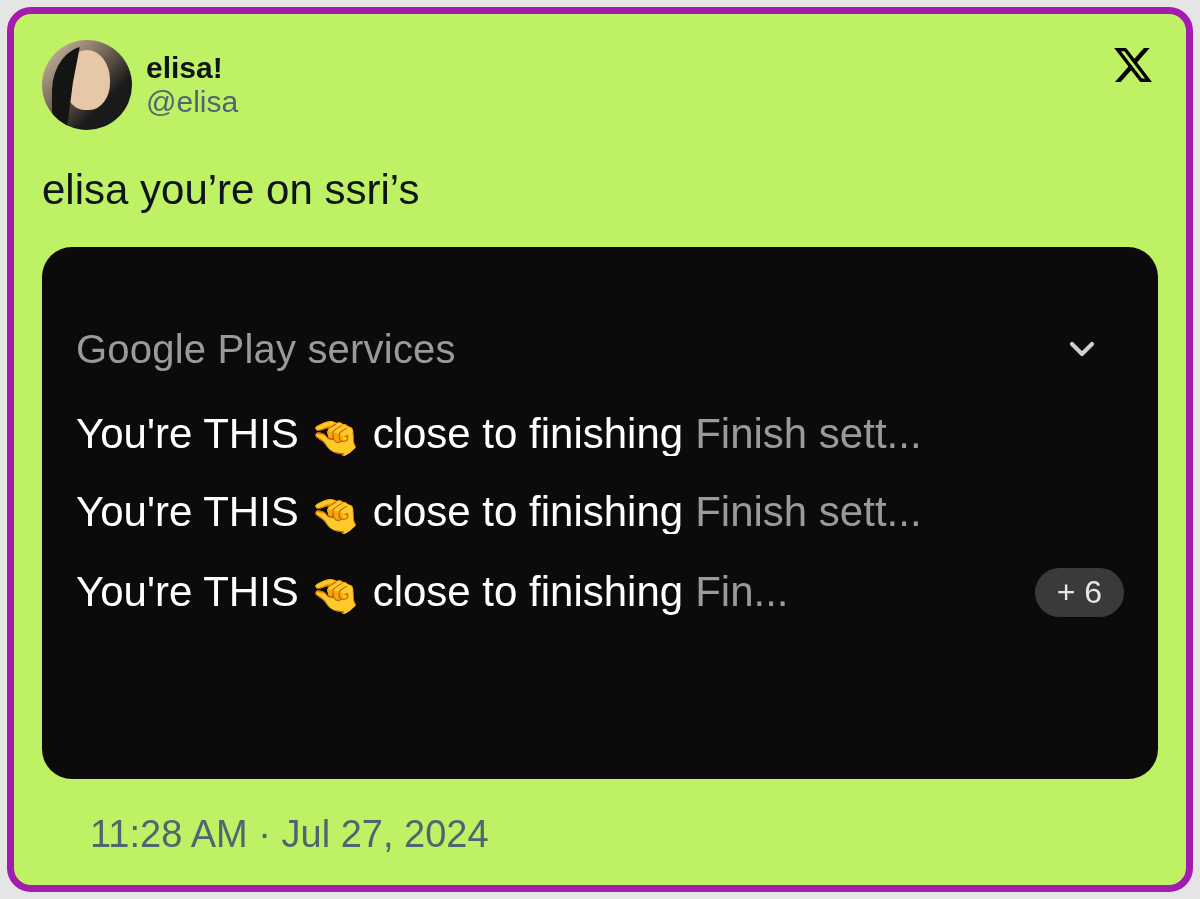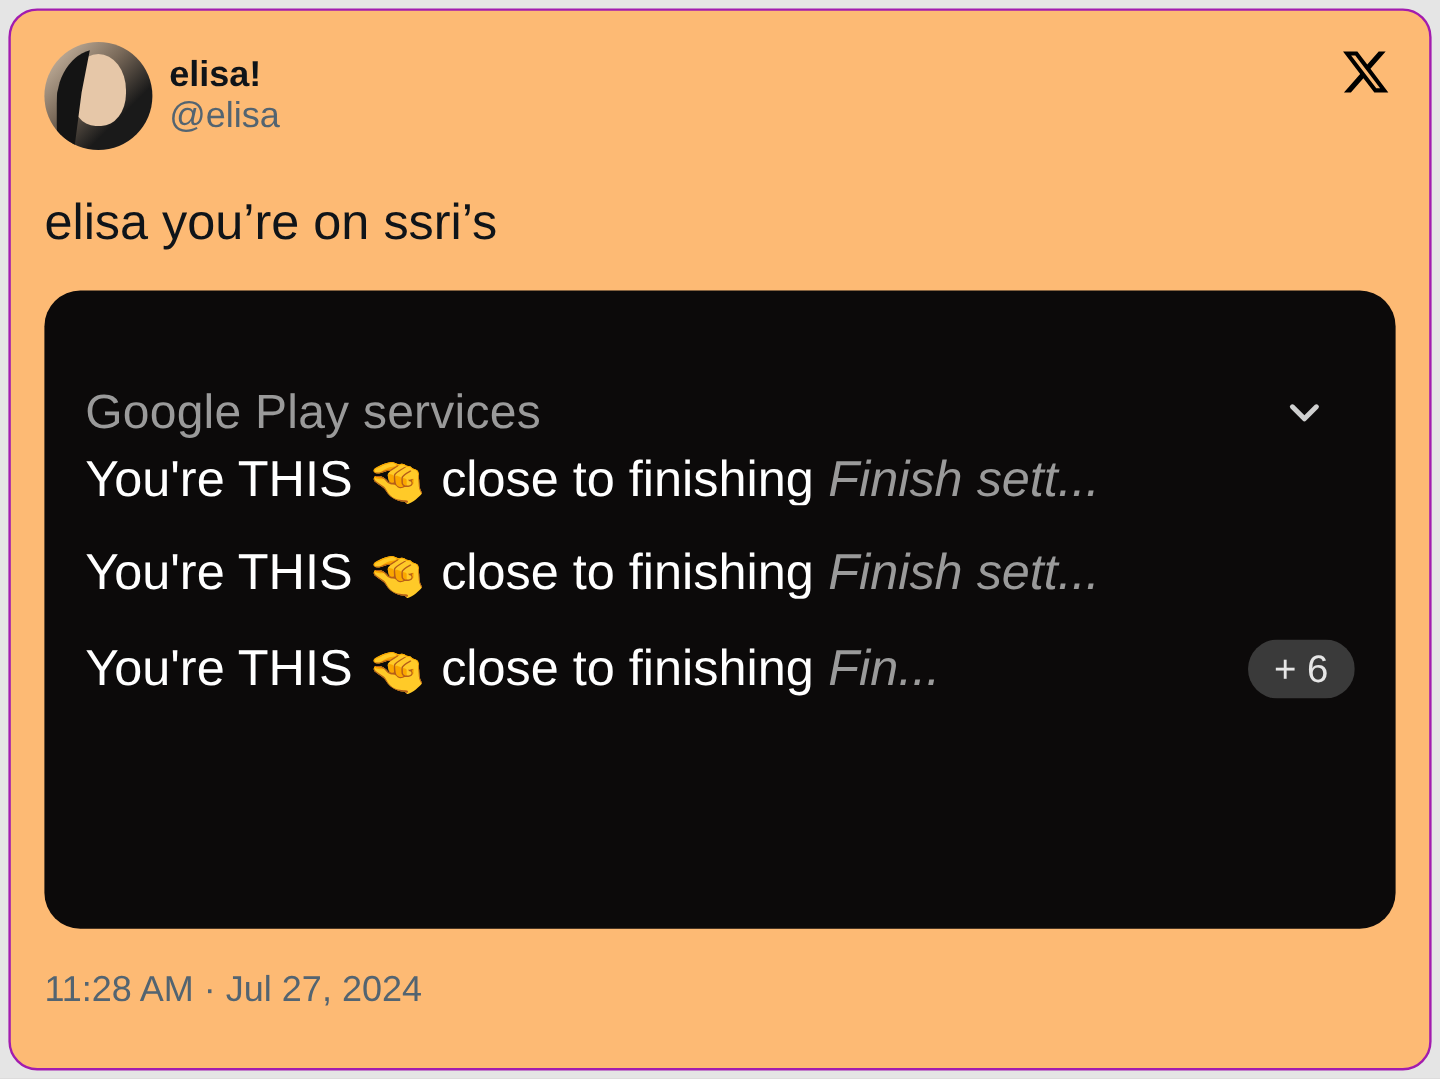--- a/index.html
+++ b/index.html
@@ -8,22 +8,22 @@
     height: 899px;
     background: #e5e5e5;
     font-family: -apple-system, BlinkMacSystemFont, "Segoe UI", Helvetica, Arial, sans-serif;
     overflow: hidden;
   }
   .tweet-card {
     position: relative;
     width: 1186px;
     height: 885px;
     margin: 7px;
-    background: #fdba74;
-    border: 2px solid #a21caf;
+    background: #bef264;
+    border: 7px solid #a21caf;
     border-radius: 24px;
     padding: 26px 28px 32px 28px;
   }
   .header {
     display: flex;
     align-items: flex-start;
     justify-content: space-between;
   }
   .author {
     display: flex;
@@ -88,21 +88,21 @@
     border-radius: 30px;
     padding: 80px 34px 40px 34px;
     color: #e6e6e6;
     position: relative;
     overflow: hidden;
   }
   .notif-header {
     display: flex;
     justify-content: space-between;
     align-items: center;
-    margin-bottom: 10px;
+    margin-bottom: 40px;
   }
   .notif-app {
     font-size: 40px;
     color: #9a9a9a;
     font-weight: 400;
     letter-spacing: 0.2px;
   }
   .chev {
     width: 40px;
     height: 40px;
@@ -120,41 +120,41 @@
     margin-bottom: 34px;
     color: #f5f5f5;
   }
   .notif-row .bold {
     font-weight: 400;
     color: #ffffff;
   }
   .notif-row .sub {
     color: #9a9a9a;
     font-weight: 400;
-    font-style: italic;
   }
   .pinch {
     display: inline-block;
     transform: translateY(3px);
     font-size: 40px;
   }
   .more-badge {
     background: #3a3a3a;
     color: #e6e6e6;
     font-size: 32px;
     padding: 8px 22px;
     border-radius: 28px;
     margin-left: auto;
     flex-shrink: 0;
   }
   .third-row { margin-bottom: 0; }
   .timestamp {
-    font-size: 30px;
+    font-size: 38px;
     color: #536471;
     margin-top: 34px;
+    margin-left: 48px;
   }
 </style>
 </head>
 <body>
 
 <div class="tweet-card">
 
   <div class="header">
     <div class="author">
       <div class="avatar"></div>

